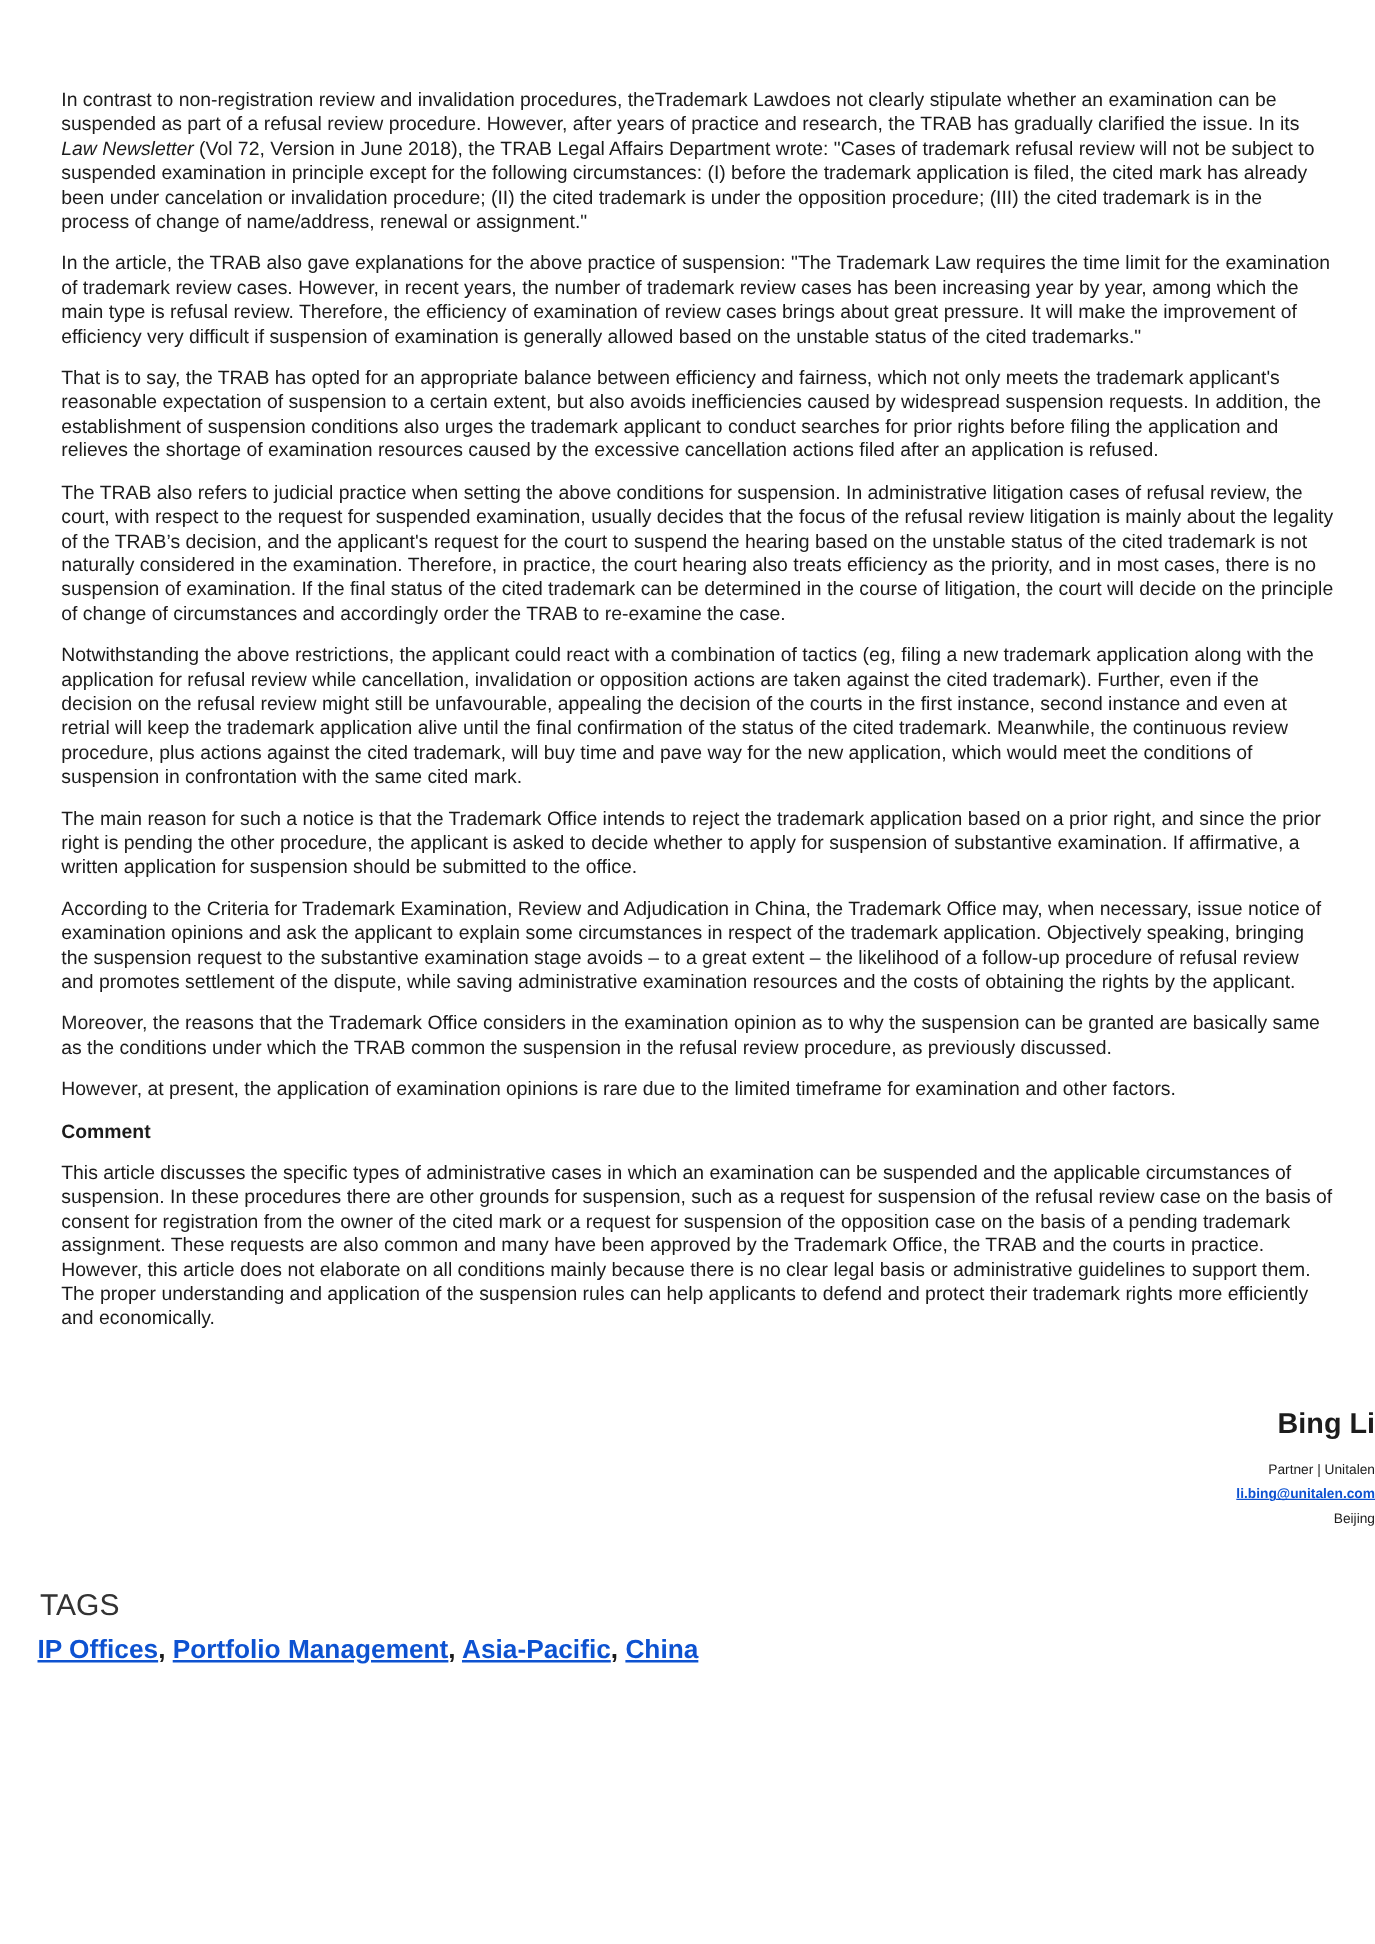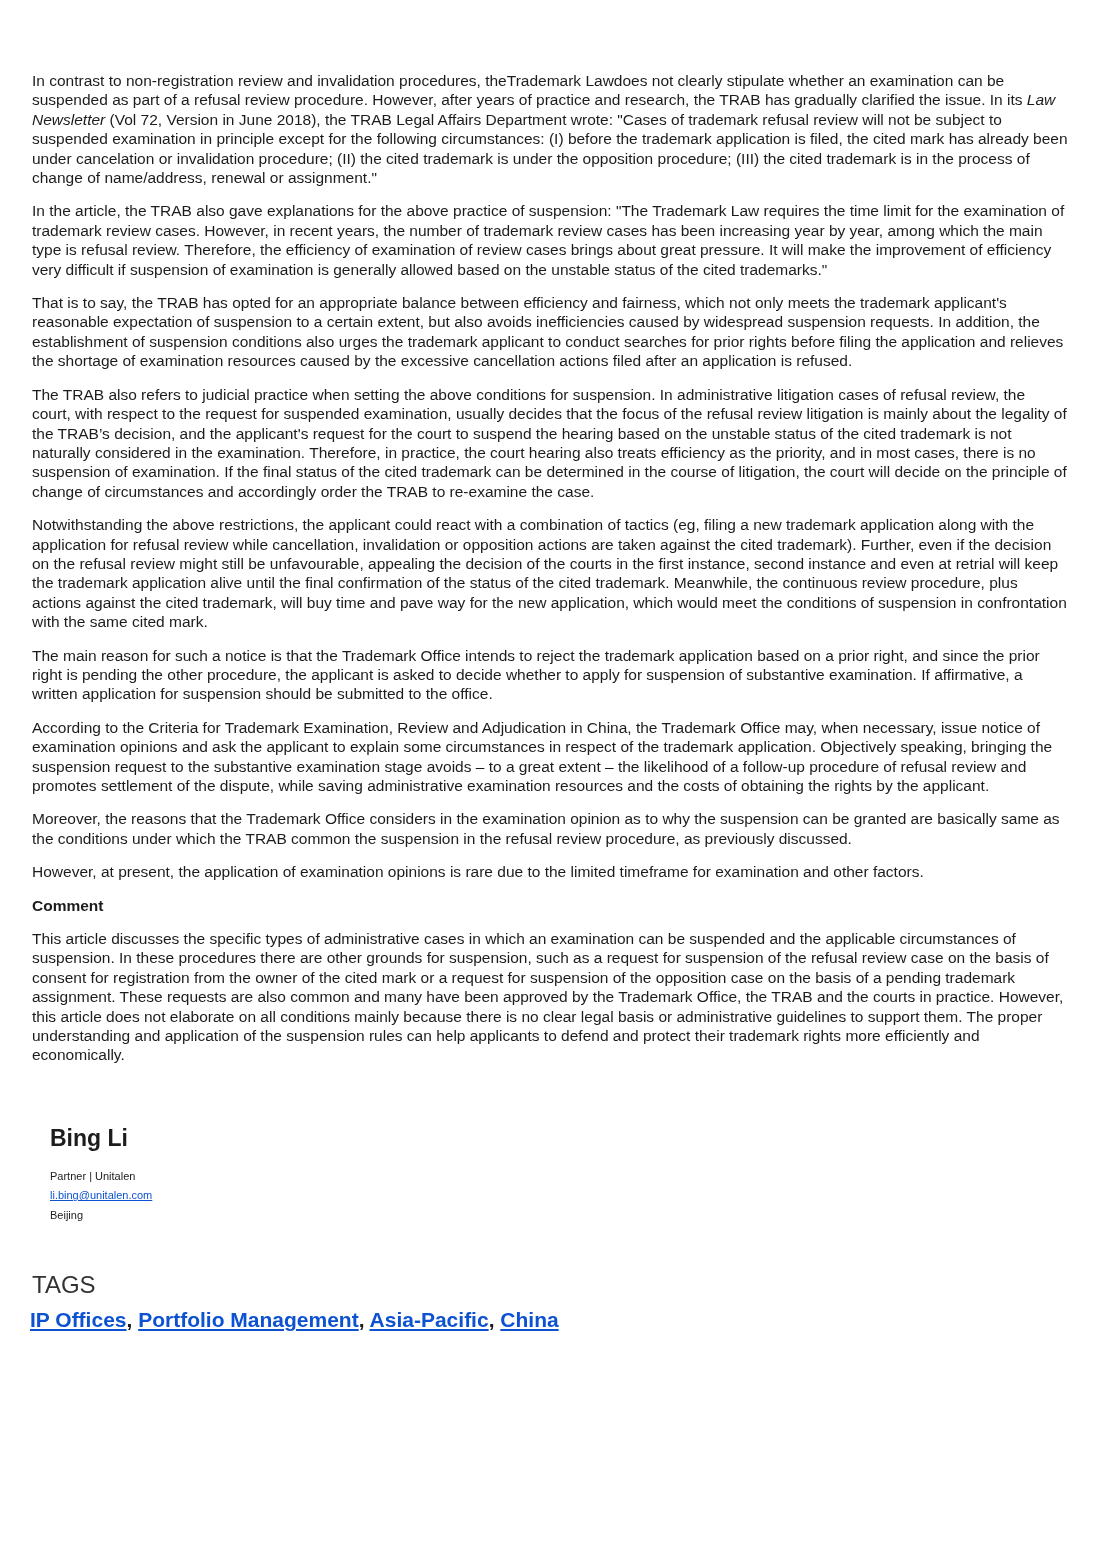--- a/index.html
+++ b/index.html
@@ -5,49 +5,50 @@
   html, body { margin: 0; padding: 0; }
   body {
     width: 1100px;
     height: 1555px;
     background: #ffffff;
     color: #1c1c1c;
     font-family: "Liberation Sans", sans-serif;
     overflow: hidden;
   }
   .article {
-    padding: 71px 32px 0 32px;
+    padding: 71px 32px 0 49px;
   }
   .article p {
     font-size: 15.5px;
     line-height: 19.4px;
     margin: 0 0 14px 0;
   }
   .article h2 {
     font-size: 15.5px;
     line-height: 19.4px;
     margin: 0 0 14px 0;
     font-weight: 700;
   }
   .italic { font-style: italic; }
   a { color: #0d52d1; text-decoration: underline; cursor: pointer; }
   .author {
     margin: 60px 0 0 50px;
+    text-align: right;
   }
   .author-name {
     font-size: 23px;
     font-weight: 700;
     line-height: 26px;
     margin: 0 0 16px 0;
   }
   .author-line {
     font-size: 11px;
     line-height: 19.5px;
   }
-  .author-line a { font-weight: 400; }
+  .author-line a { font-weight: 700; }
   .tags {
     margin: 46px 0 0 30px;
   }
   .tags-heading {
     font-size: 24px;
     font-weight: 400;
     color: #333333;
     line-height: 28px;
     margin: 0 0 11px 2px;
   }

